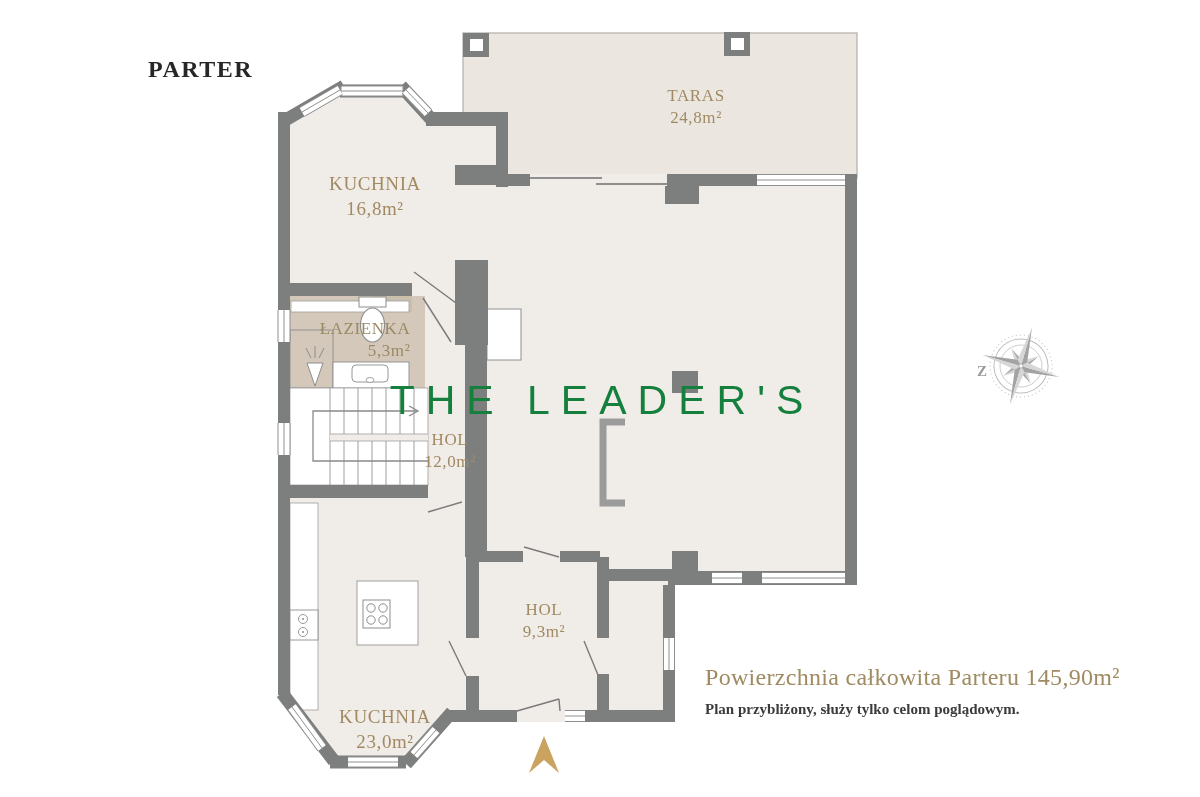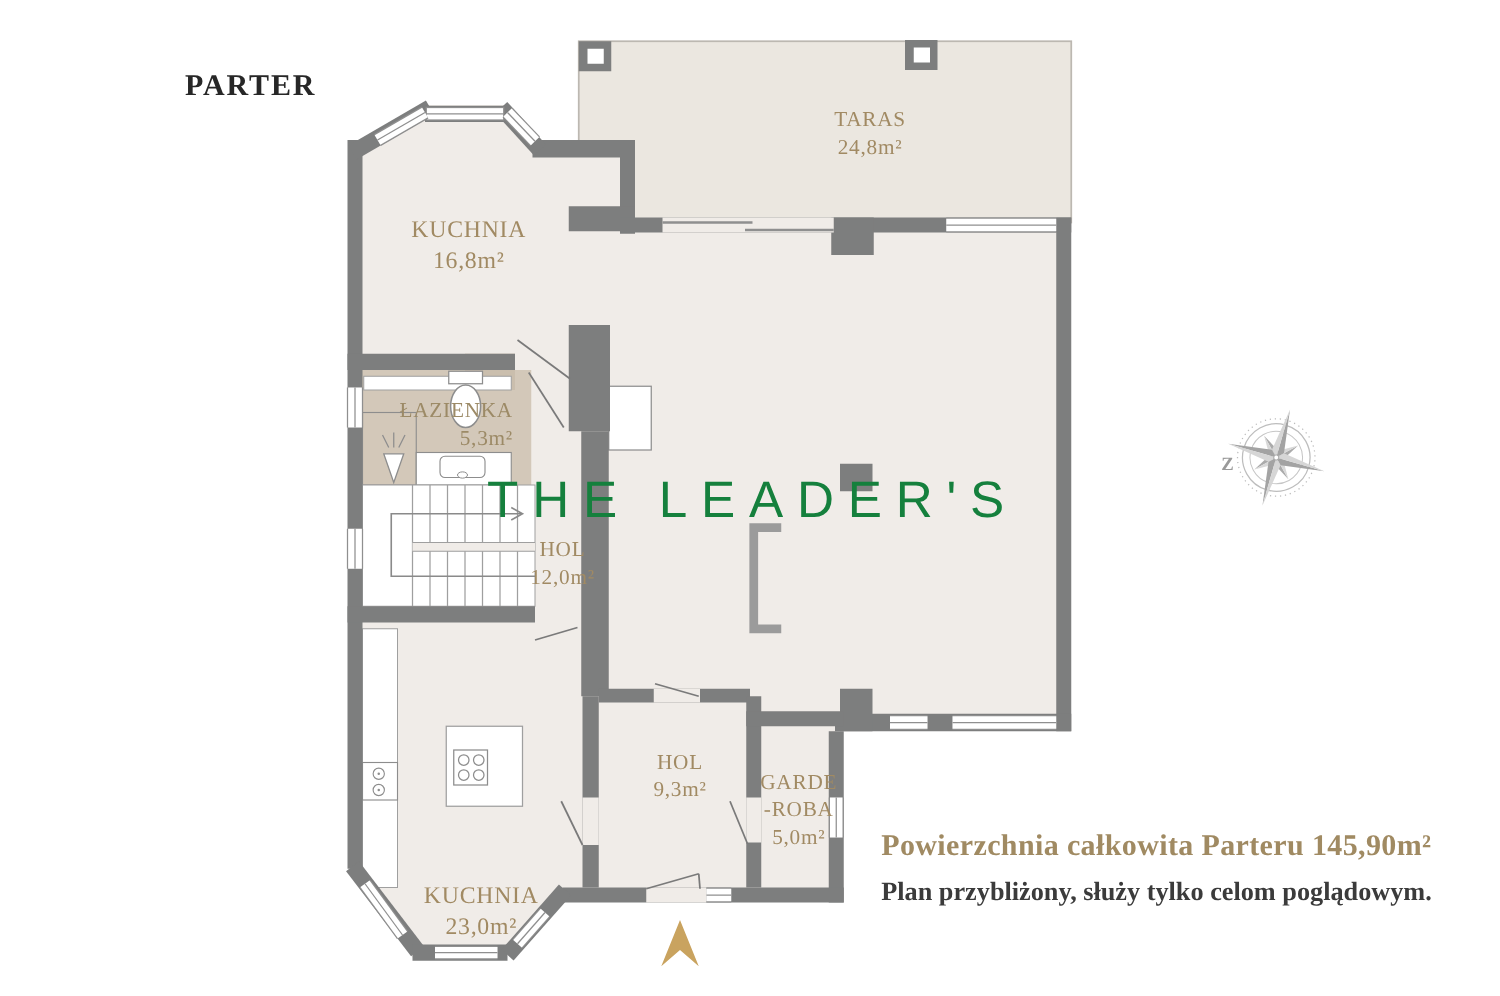--- a/index.html
+++ b/index.html
@@ -11,23 +11,23 @@
   .room-label{position:absolute;transform:translate(-50%,-50%);text-align:center;
               color:#a18a63;line-height:1.3;letter-spacing:0.6px;white-space:nowrap;}
   .room-label .rname{font-weight:400;}
   .lbl-19{font-size:19px;}
   .lbl-17{font-size:17px;}
   .lbl-open{color:#b0a28b;}
   .lbl-laz{color:#9c8a66;text-align:right;}
   .watermark{position:absolute;left:602px;top:400px;transform:translate(-50%,-50%);
              font-family:"Liberation Sans", sans-serif;font-size:41px;font-weight:300;
              letter-spacing:11px;color:#15803d;white-space:nowrap;}
-  .footer-total{position:absolute;left:705px;top:664px;font-size:24px;font-weight:700;
+  .footer-total{position:absolute;left:705px;top:664px;font-size:24px;font-weight:400;
                 color:#a08a62;letter-spacing:0.3px;white-space:nowrap;}
-  .footer-note{position:absolute;left:705px;top:701px;font-size:21px;font-weight:700;
+  .footer-note{position:absolute;left:705px;top:701px;font-size:15px;font-weight:700;
                color:#3b3b3b;white-space:nowrap;}
 </style>
 </head>
 <body>
 
 <div class="stage">
 
   <svg class="plan" width="1200" height="797" viewBox="0 0 1200 797">
 
     <g>
@@ -278,23 +278,18 @@
   <div class="room-label lbl-19" style="left:385px;top:730px;">
     <div class="rname">KUCHNIA</div>
     <div class="rarea">23,0m²</div>
   </div>
 
   <div class="room-label lbl-17" style="left:544px;top:621px;">
     <div class="rname">HOL</div>
     <div class="rarea">9,3m²</div>
   </div>
 
-  <div class="room-label lbl-17" style="left:639px;top:648px;">
-    <div class="rname">GARDE</div>
-    <div class="rname">-ROBA</div>
-    <div class="rarea">5,0m²</div>
-  </div>
 
   <div class="watermark">THE LEADER'S</div>
 
   <div class="footer-total">Powierzchnia całkowita Parteru 145,90m²</div>
   <div class="footer-note">Plan przybliżony, służy tylko celom poglądowym.</div>
 </div>
 
 </body></html>

